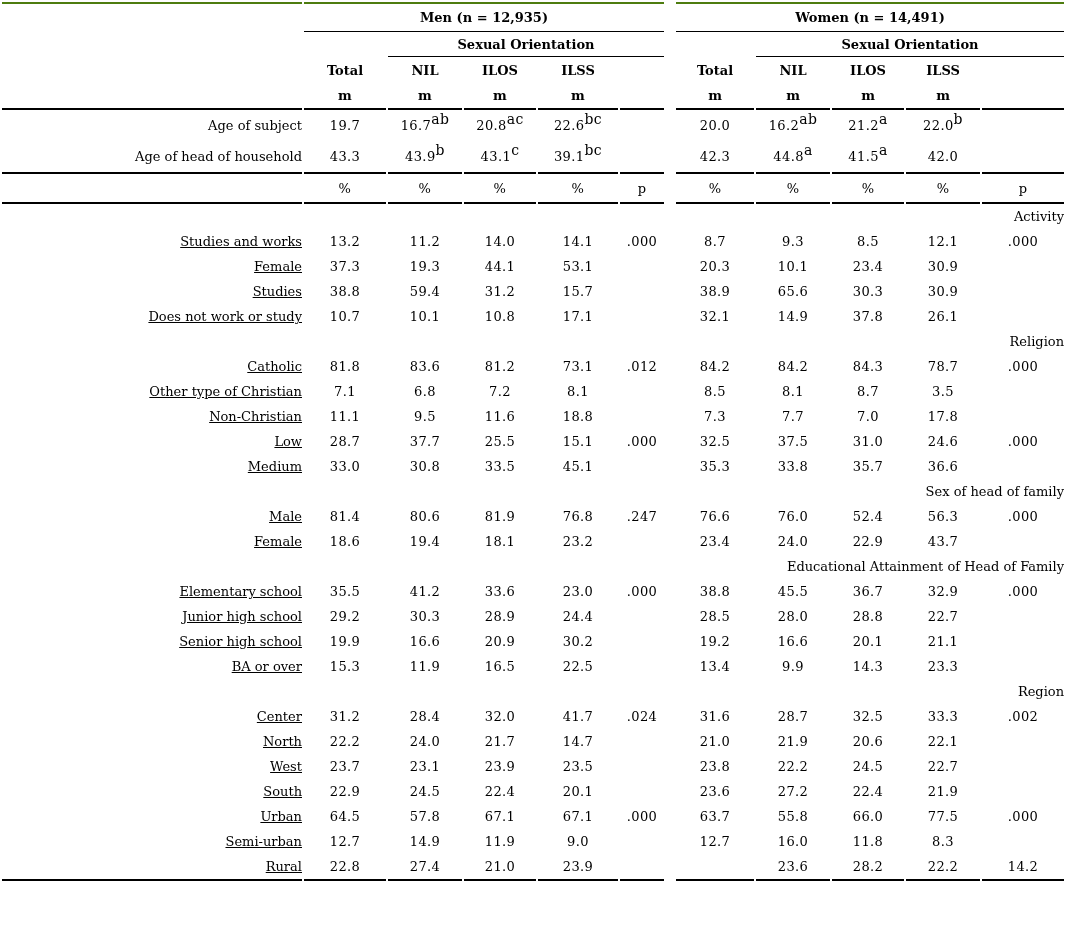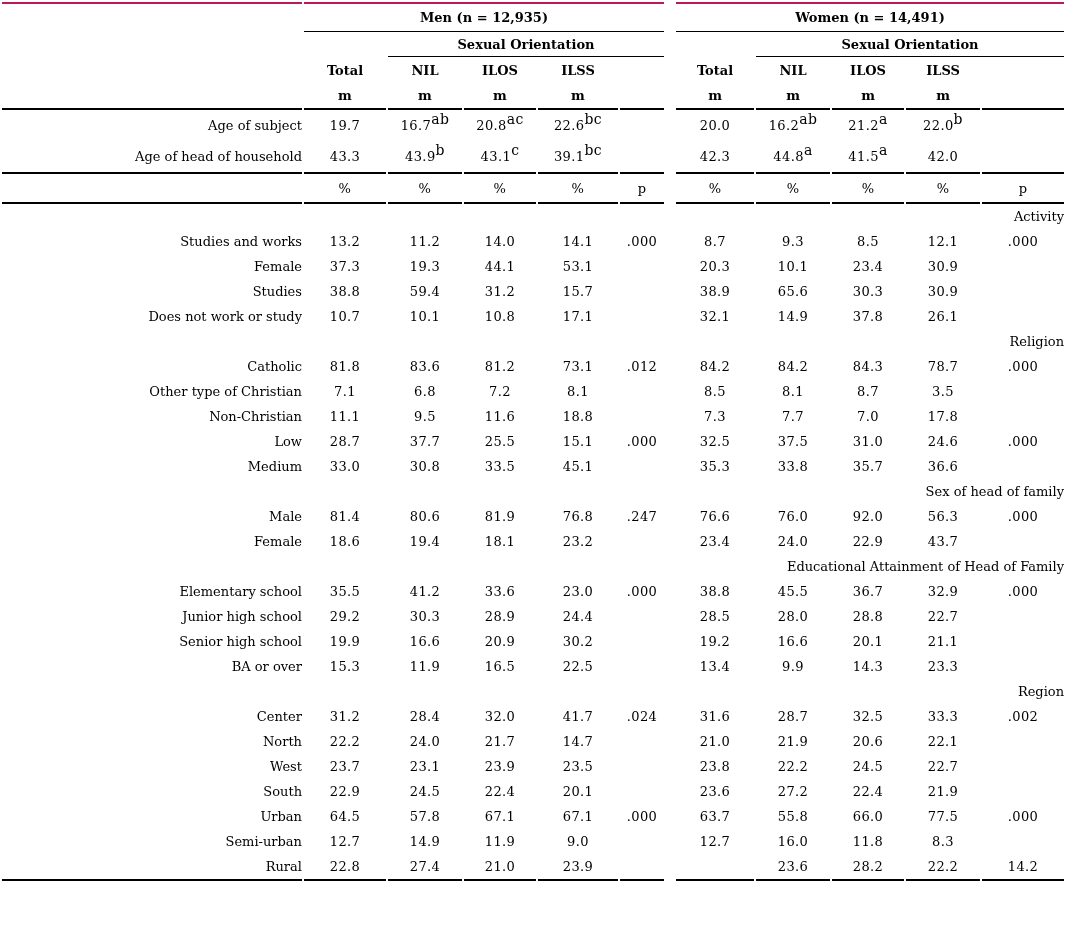--- a/index.html
+++ b/index.html
@@ -1,23 +1,23 @@
 <!DOCTYPE html>
 <html><head>
 <meta charset="utf-8">
 <style>
   html,body{margin:0;padding:0;background:#fff;}
   body{width:1068px;height:952px;font-family:"DejaVu Serif", serif;color:#000;overflow:hidden;}
   table{border-collapse:separate;border-spacing:2px 0;table-layout:fixed;width:1066px;margin:2px 0 0 0;}
   td{font-size:13px;padding:0;height:25px;vertical-align:middle;white-space:nowrap;overflow:hidden;}
   .stub{text-align:right;padding-left:6px;}
-  .indent{padding-left:24px;}
+  .indent{padding-left:24px;text-decoration:underline;}
   .num{text-align:center;letter-spacing:0.4px;}
   .group,.so,.colhead{font-weight:bold;text-align:center;}
-  .bt{border-top:2px solid #be185d;}
+  .bt{border-top:2px solid #4d7c0f;}
   .bb{border-bottom:2px solid #000;}
   .bb1{border-bottom:1.5px solid #000;}
   tr.rA td{height:27px;}
   tr.rB td{height:24px;margin-top:32px;}
   tr.rC td{height:26px;margin-top:29px;}
   tr.rD td{height:25px;}
   tr.age-row td{height:31px;}
   tr.pct-row td{height:28px;}
   sup{font-size:14px;position:relative;top:-1px;line-height:0;}
   .section-title{height:25px;}
@@ -265,21 +265,21 @@
       <tr>
         <td class="stub indent">Male</td>
         <td class="num">81.4</td>
         <td class="num">80.6</td>
         <td class="num">81.9</td>
         <td class="num">76.8</td>
         <td class="num">.247</td>
         <td></td>
         <td class="num">76.6</td>
         <td class="num">76.0</td>
-        <td class="num">92.0</td>
+        <td class="num">52.4</td>
         <td class="num">56.3</td>
         <td class="num">.000</td>
       </tr>
       <tr>
         <td class="stub indent">Female</td>
         <td class="num">18.6</td>
         <td class="num">19.4</td>
         <td class="num">18.1</td>
         <td class="num">23.2</td>
         <td class="num"></td>

